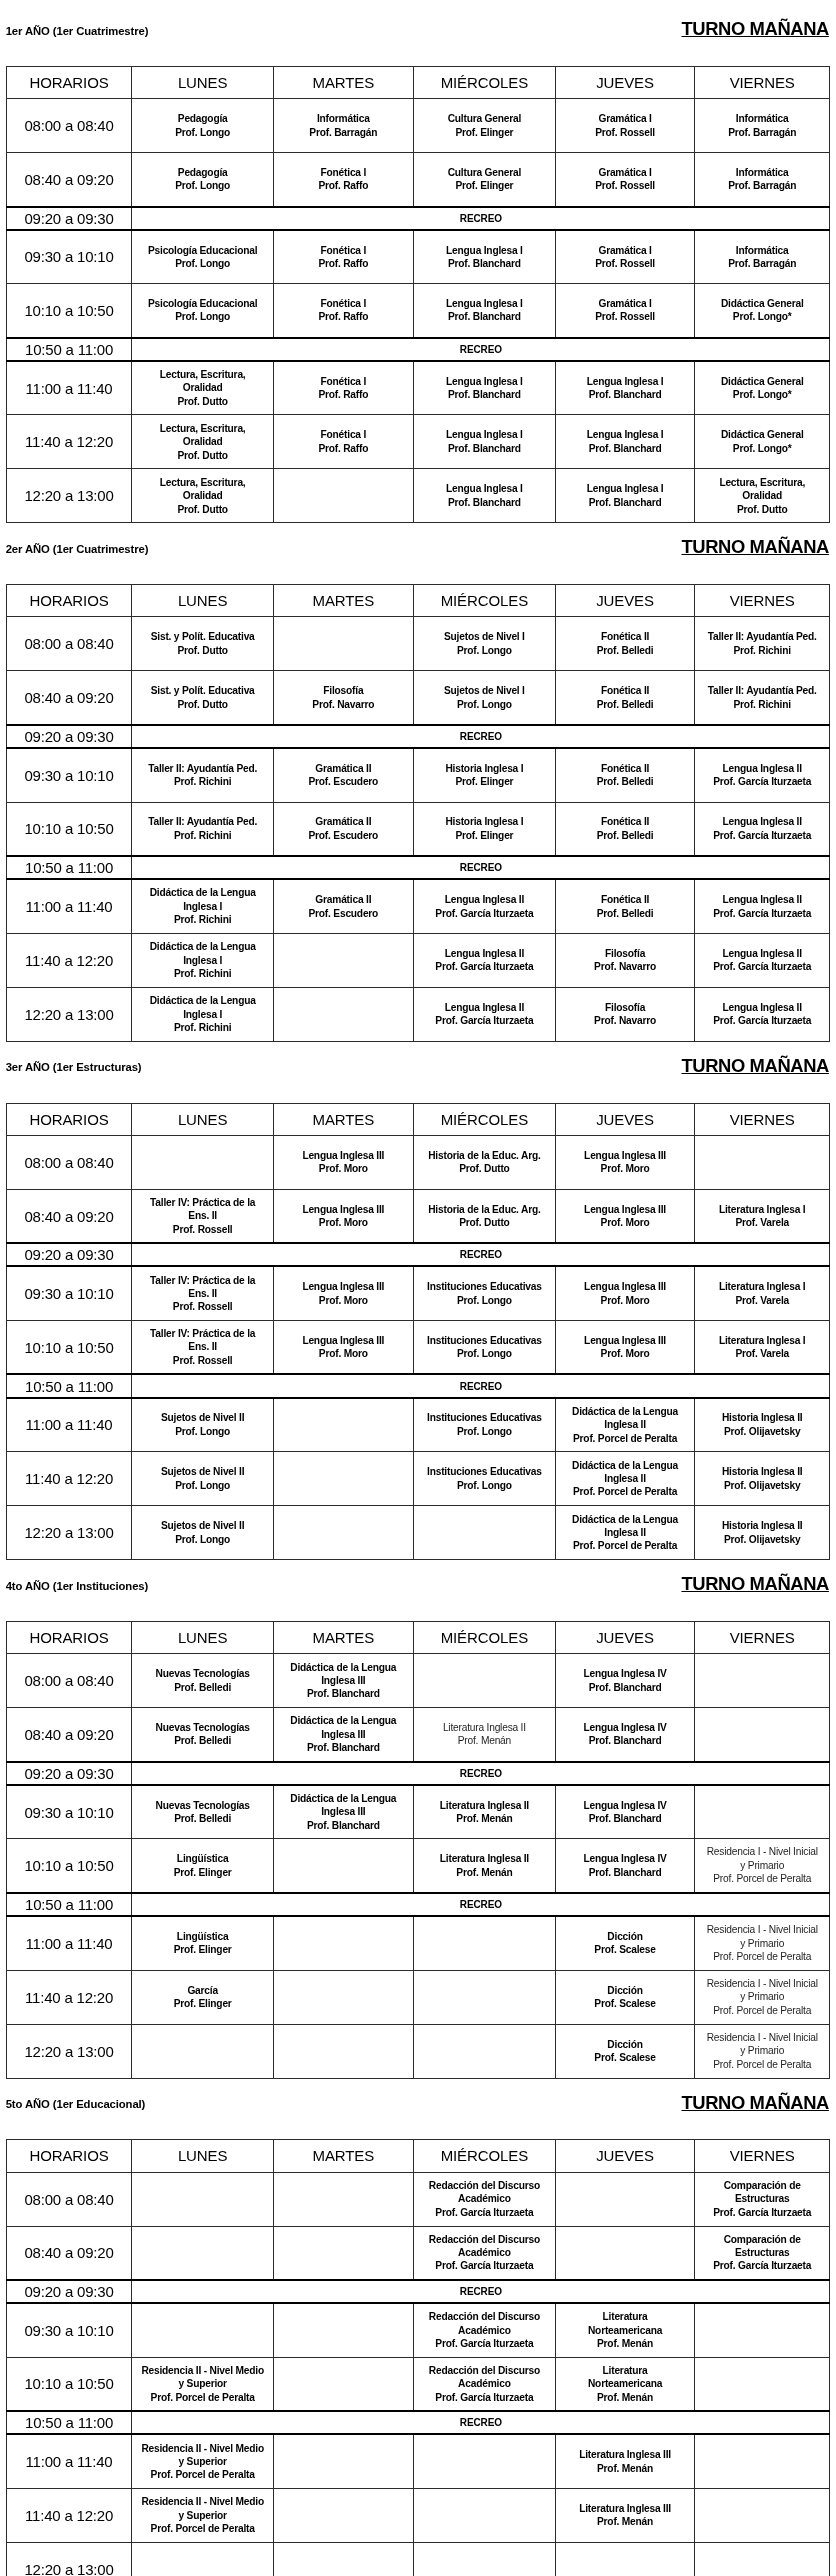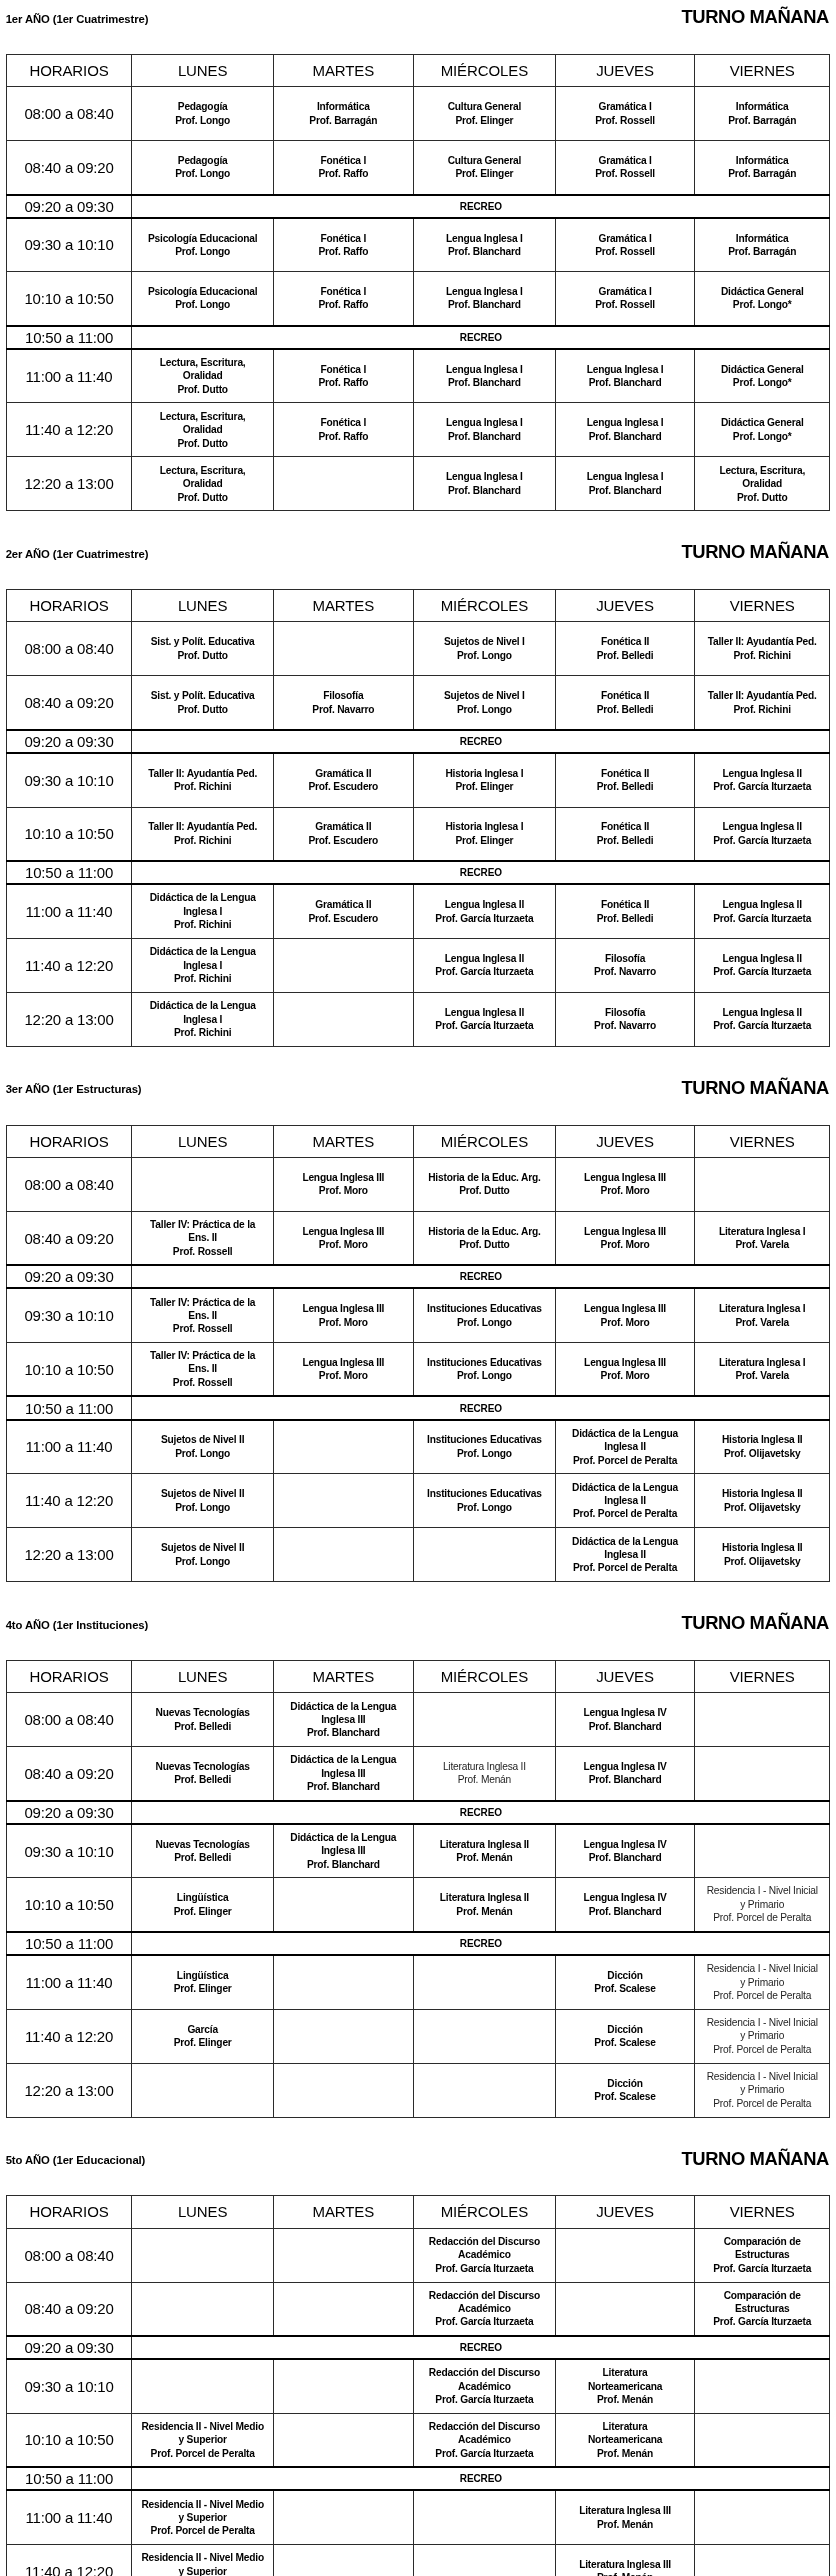--- a/index.html
+++ b/index.html
@@ -9,40 +9,41 @@
     background: #ffffff;
     color: #000000;
     font-family: "Liberation Sans", sans-serif;
   }
   #document {
     width: 836px;
     box-sizing: border-box;
     padding: 7px 5.7px 17px 5.7px;
     background: #ffffff;
   }
-  .sheet-section { margin-top: 31px; }
-  .sheet-section:first-child { margin-top: 0; }
+  .sheet-section { margin-top: 14px; }
+  .sheet-section:first-child { margin-top: 12px; }
   .section-header {
     display: flex;
     justify-content: space-between;
     align-items: flex-start;
     margin-bottom: 27.5px;
     padding-right: 1.4px;
   }
   .section-title {
     font-size: 11.3px;
     font-weight: bold;
     letter-spacing: -0.1px;
     padding-top: 5.7px;
   }
   .turno {
     font-size: 18.4px;
     font-weight: bold;
     letter-spacing: -0.4px;
     line-height: 1.05;
+    text-decoration: underline;
   }
   table.schedule {
     width: 100%;
     border-collapse: collapse;
     table-layout: fixed;
     border: 1.8px solid #000000;
   }
   table.schedule th, table.schedule td {
     border: 1.1px solid #2b2b2b;
     text-align: center;

